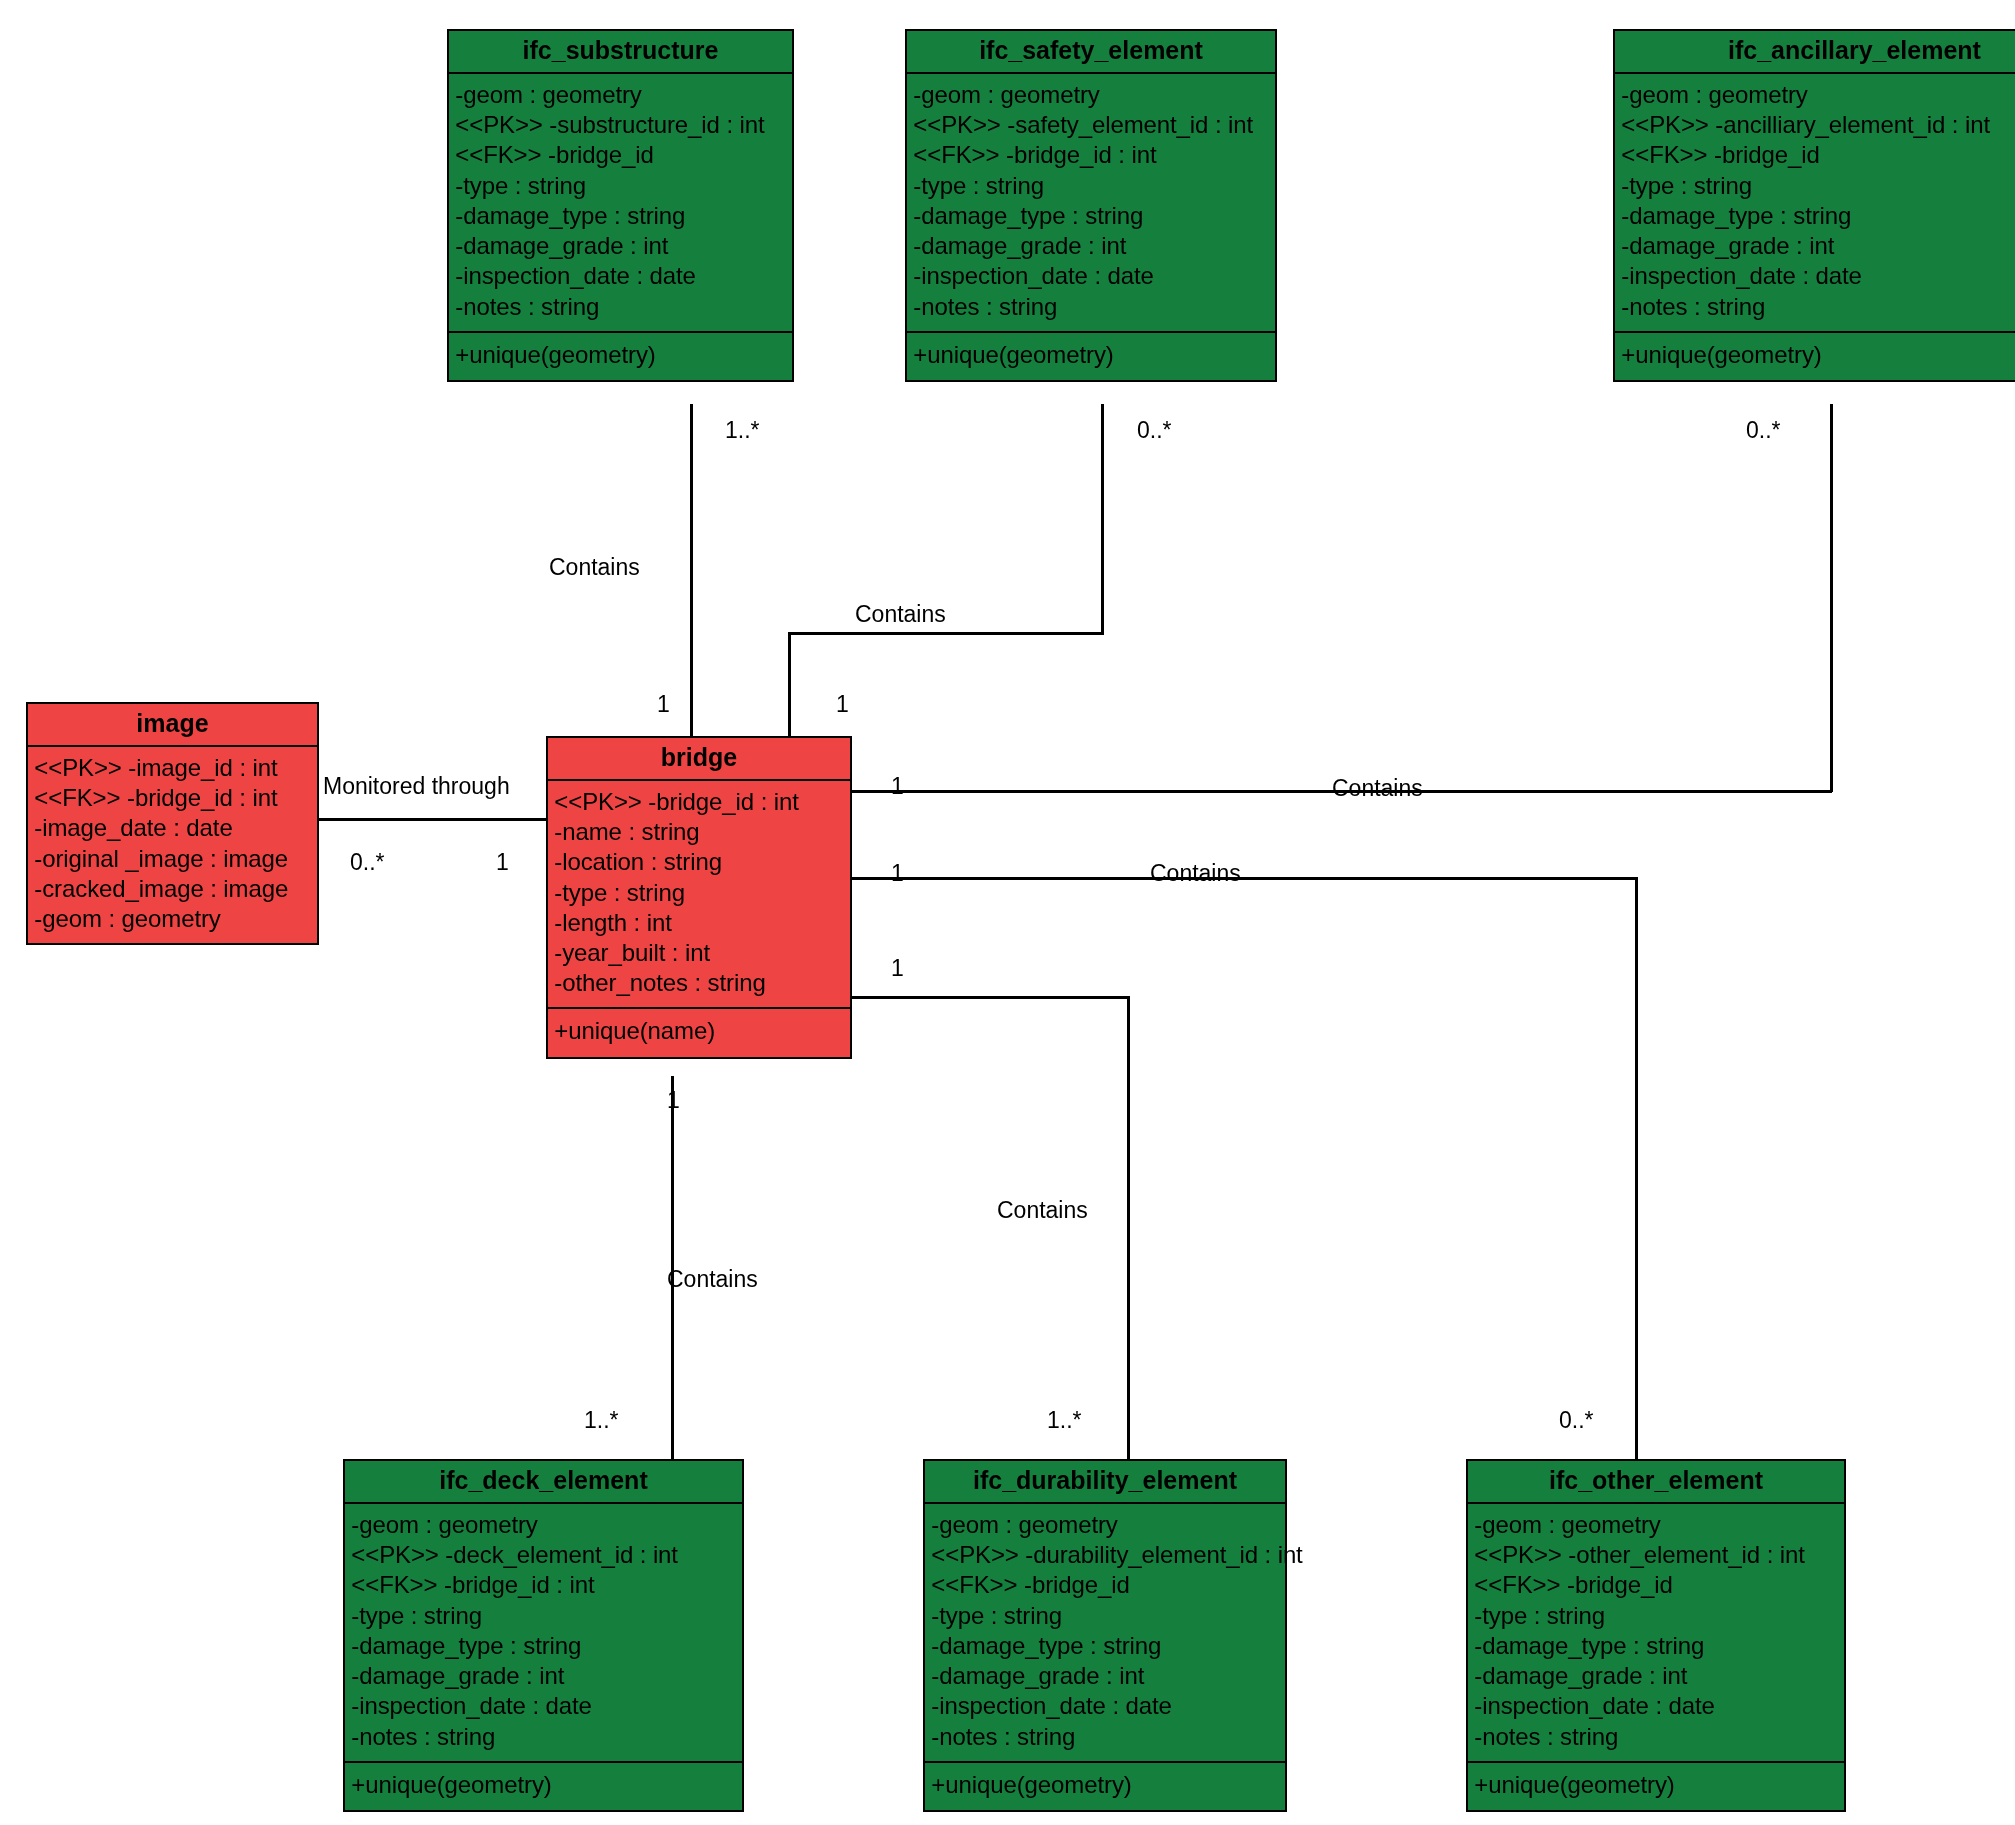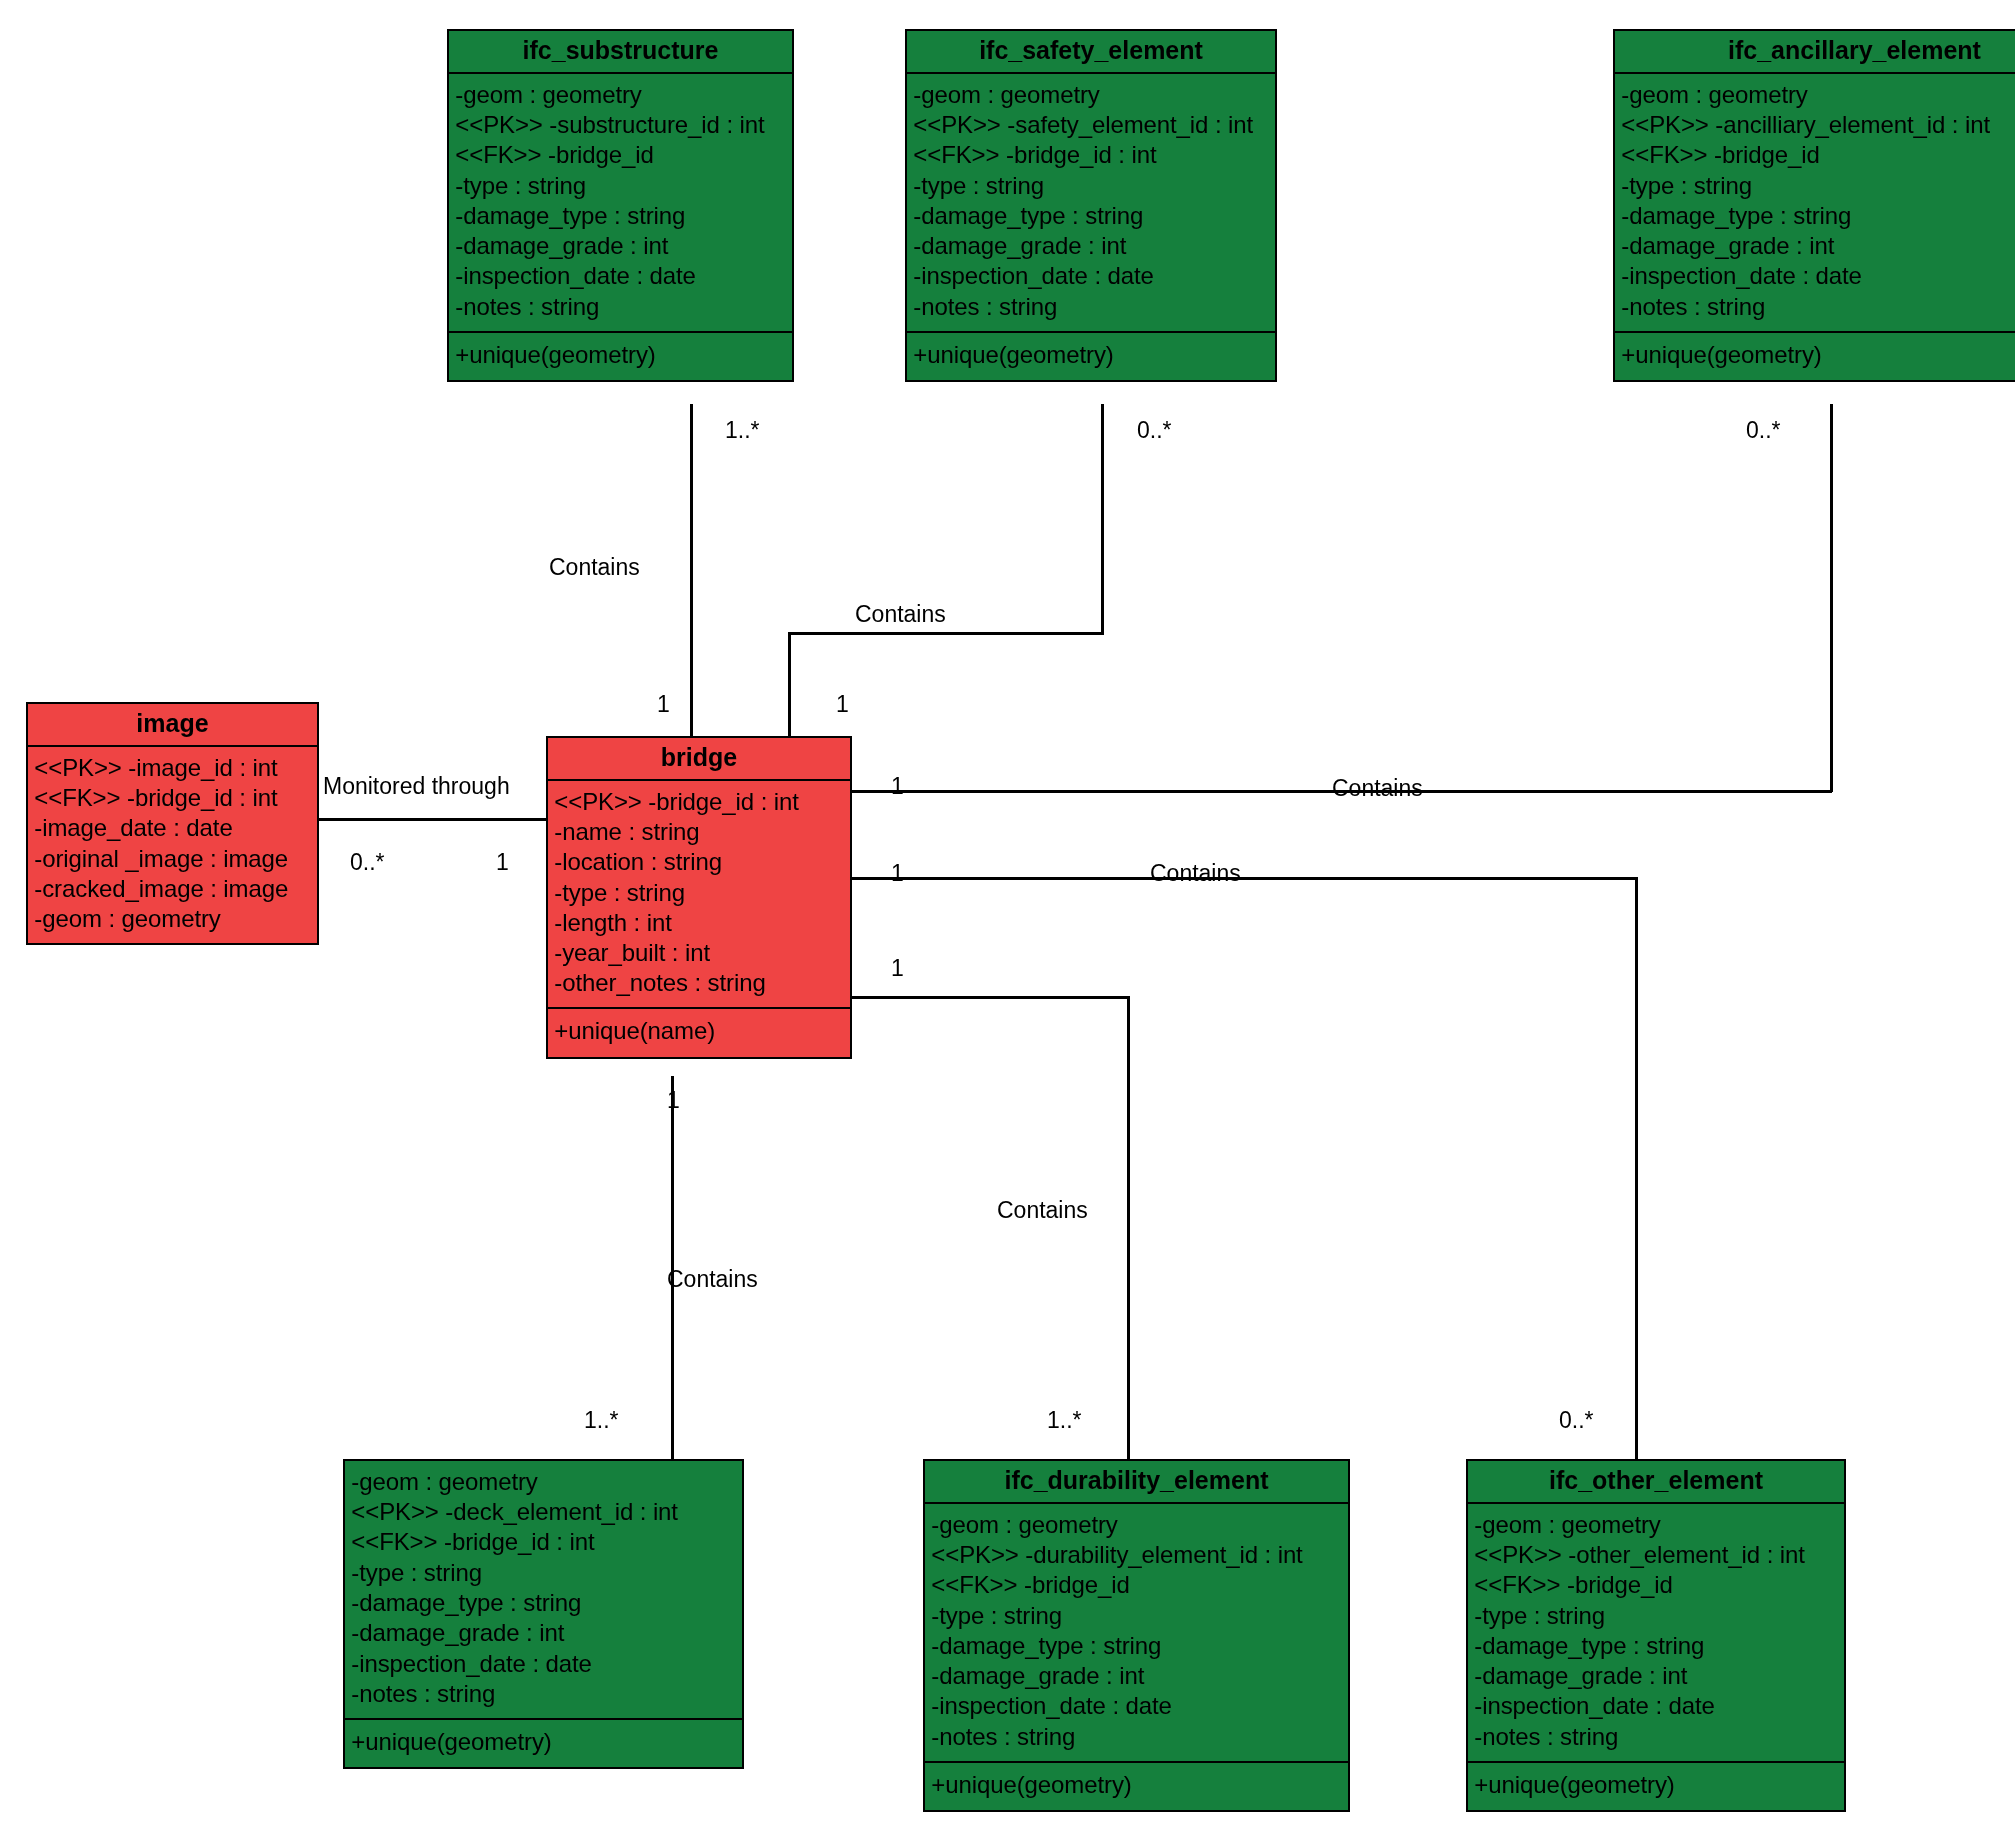--- a/index.html
+++ b/index.html
@@ -201,36 +201,37 @@
       <div class="uml-attr">-length : int</div>
       <div class="uml-attr">-year_built : int</div>
       <div class="uml-attr">-other_notes : string</div>
     </div>
     <div class="uml-ops">
       <div class="uml-op">+unique(name)</div>
     </div>
   </div>
 
   <div class="uml-class" style="left:343px; top:1459px; width:401px;">
+    <div class="uml-title">ifc_deck_element</div>
     <div class="uml-attrs">
       <div class="uml-attr">-geom : geometry</div>
       <div class="uml-attr">&lt;&lt;PK&gt;&gt; -deck_element_id : int</div>
       <div class="uml-attr">&lt;&lt;FK&gt;&gt; -bridge_id : int</div>
       <div class="uml-attr">-type : string</div>
       <div class="uml-attr">-damage_type : string</div>
       <div class="uml-attr">-damage_grade : int</div>
       <div class="uml-attr">-inspection_date : date</div>
       <div class="uml-attr">-notes : string</div>
     </div>
     <div class="uml-ops">
       <div class="uml-op">+unique(geometry)</div>
     </div>
   </div>
 
-  <div class="uml-class" style="left:923px; top:1459px; width:427px;">
+  <div class="uml-class" style="left:923px; top:1459px; width:364px;">
     <div class="uml-title">ifc_durability_element</div>
     <div class="uml-attrs">
       <div class="uml-attr">-geom : geometry</div>
       <div class="uml-attr">&lt;&lt;PK&gt;&gt; -durability_element_id : int</div>
       <div class="uml-attr">&lt;&lt;FK&gt;&gt; -bridge_id</div>
       <div class="uml-attr">-type : string</div>
       <div class="uml-attr">-damage_type : string</div>
       <div class="uml-attr">-damage_grade : int</div>
       <div class="uml-attr">-inspection_date : date</div>
       <div class="uml-attr">-notes : string</div>

